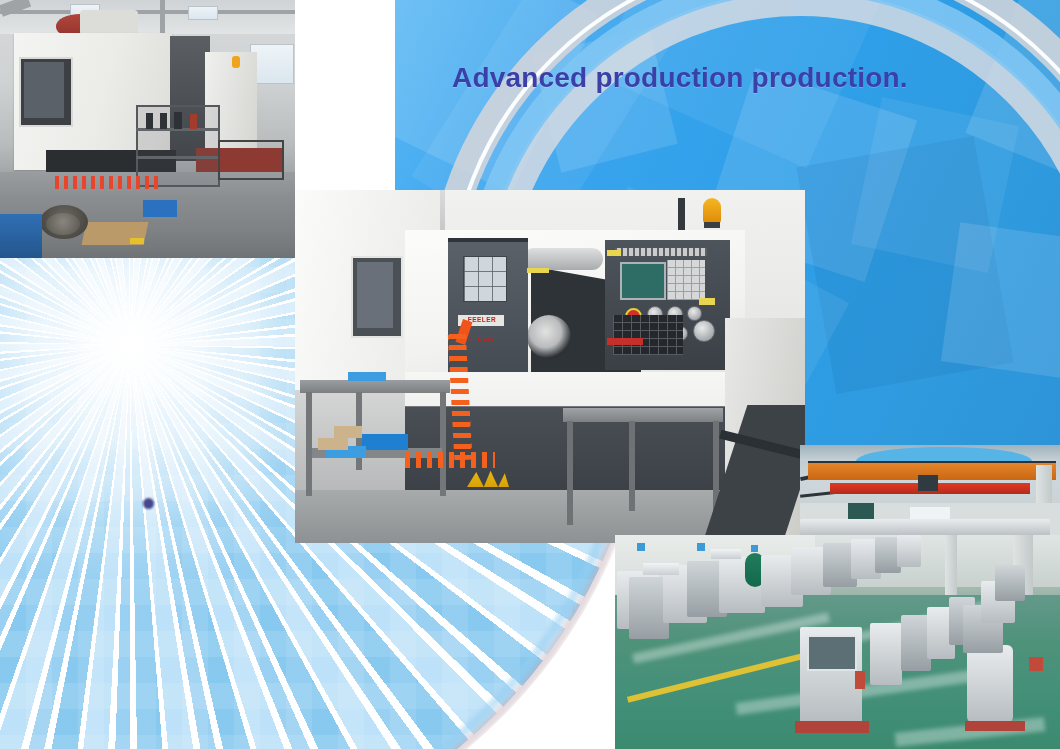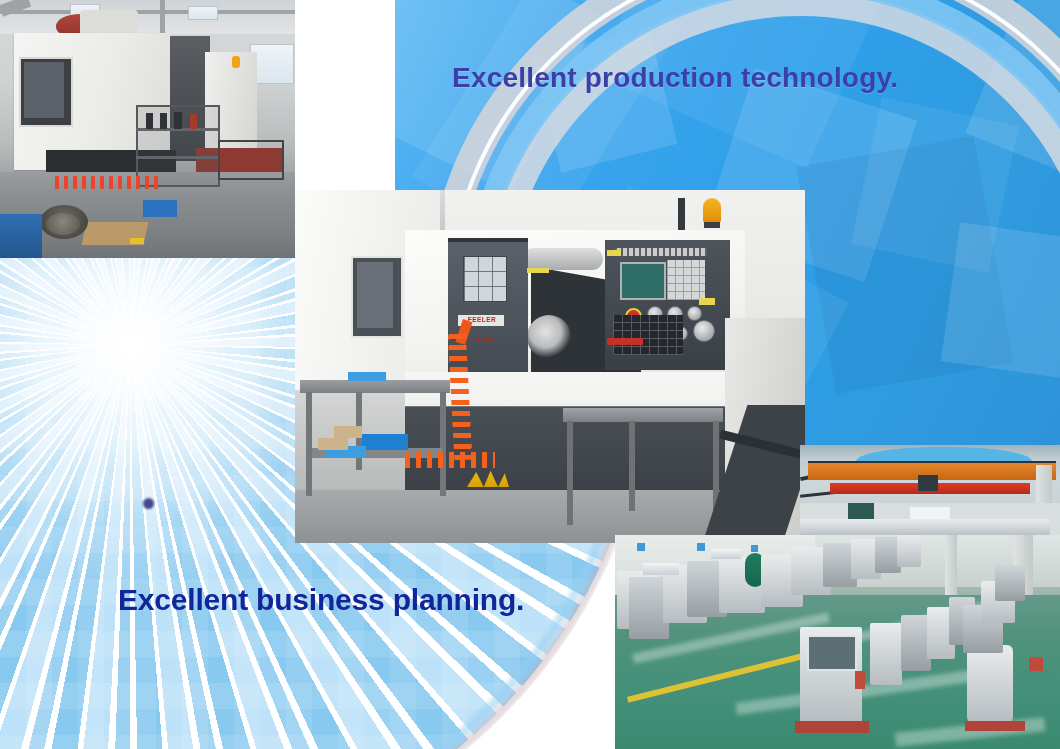--- a/index.html
+++ b/index.html
@@ -406,17 +406,16 @@
     <div class="p3-mach" style="left:312px;top:72px;width:28px;height:52px;"></div>
     <div class="p3-mach d" style="left:334px;top:62px;width:26px;height:48px;"></div>
     <div class="p3-mach" style="left:352px;top:110px;width:46px;height:78px;border-radius:6px;"></div>
     <div class="p3-mach d" style="left:348px;top:70px;width:40px;height:48px;"></div>
     <div class="p3-mach" style="left:366px;top:46px;width:34px;height:42px;"></div>
     <div class="p3-mach d" style="left:380px;top:30px;width:30px;height:36px;"></div>
     <div class="p3-pallet" style="left:350px;top:186px;width:60px;height:10px;"></div>
     <div class="p3-redbox" style="left:414px;top:122px;width:14px;height:14px;"></div>
   </div>
 
-  <div class="headline" id="title-advanced">Excellent production technology.</div>
-
-  <div class="headline" id="title-excellent">Excellent business planning.</div>
+  <div class="headline" id="title-advanced">Advanced production production.</div>
+
 
 </div>
 
 </body></html>

